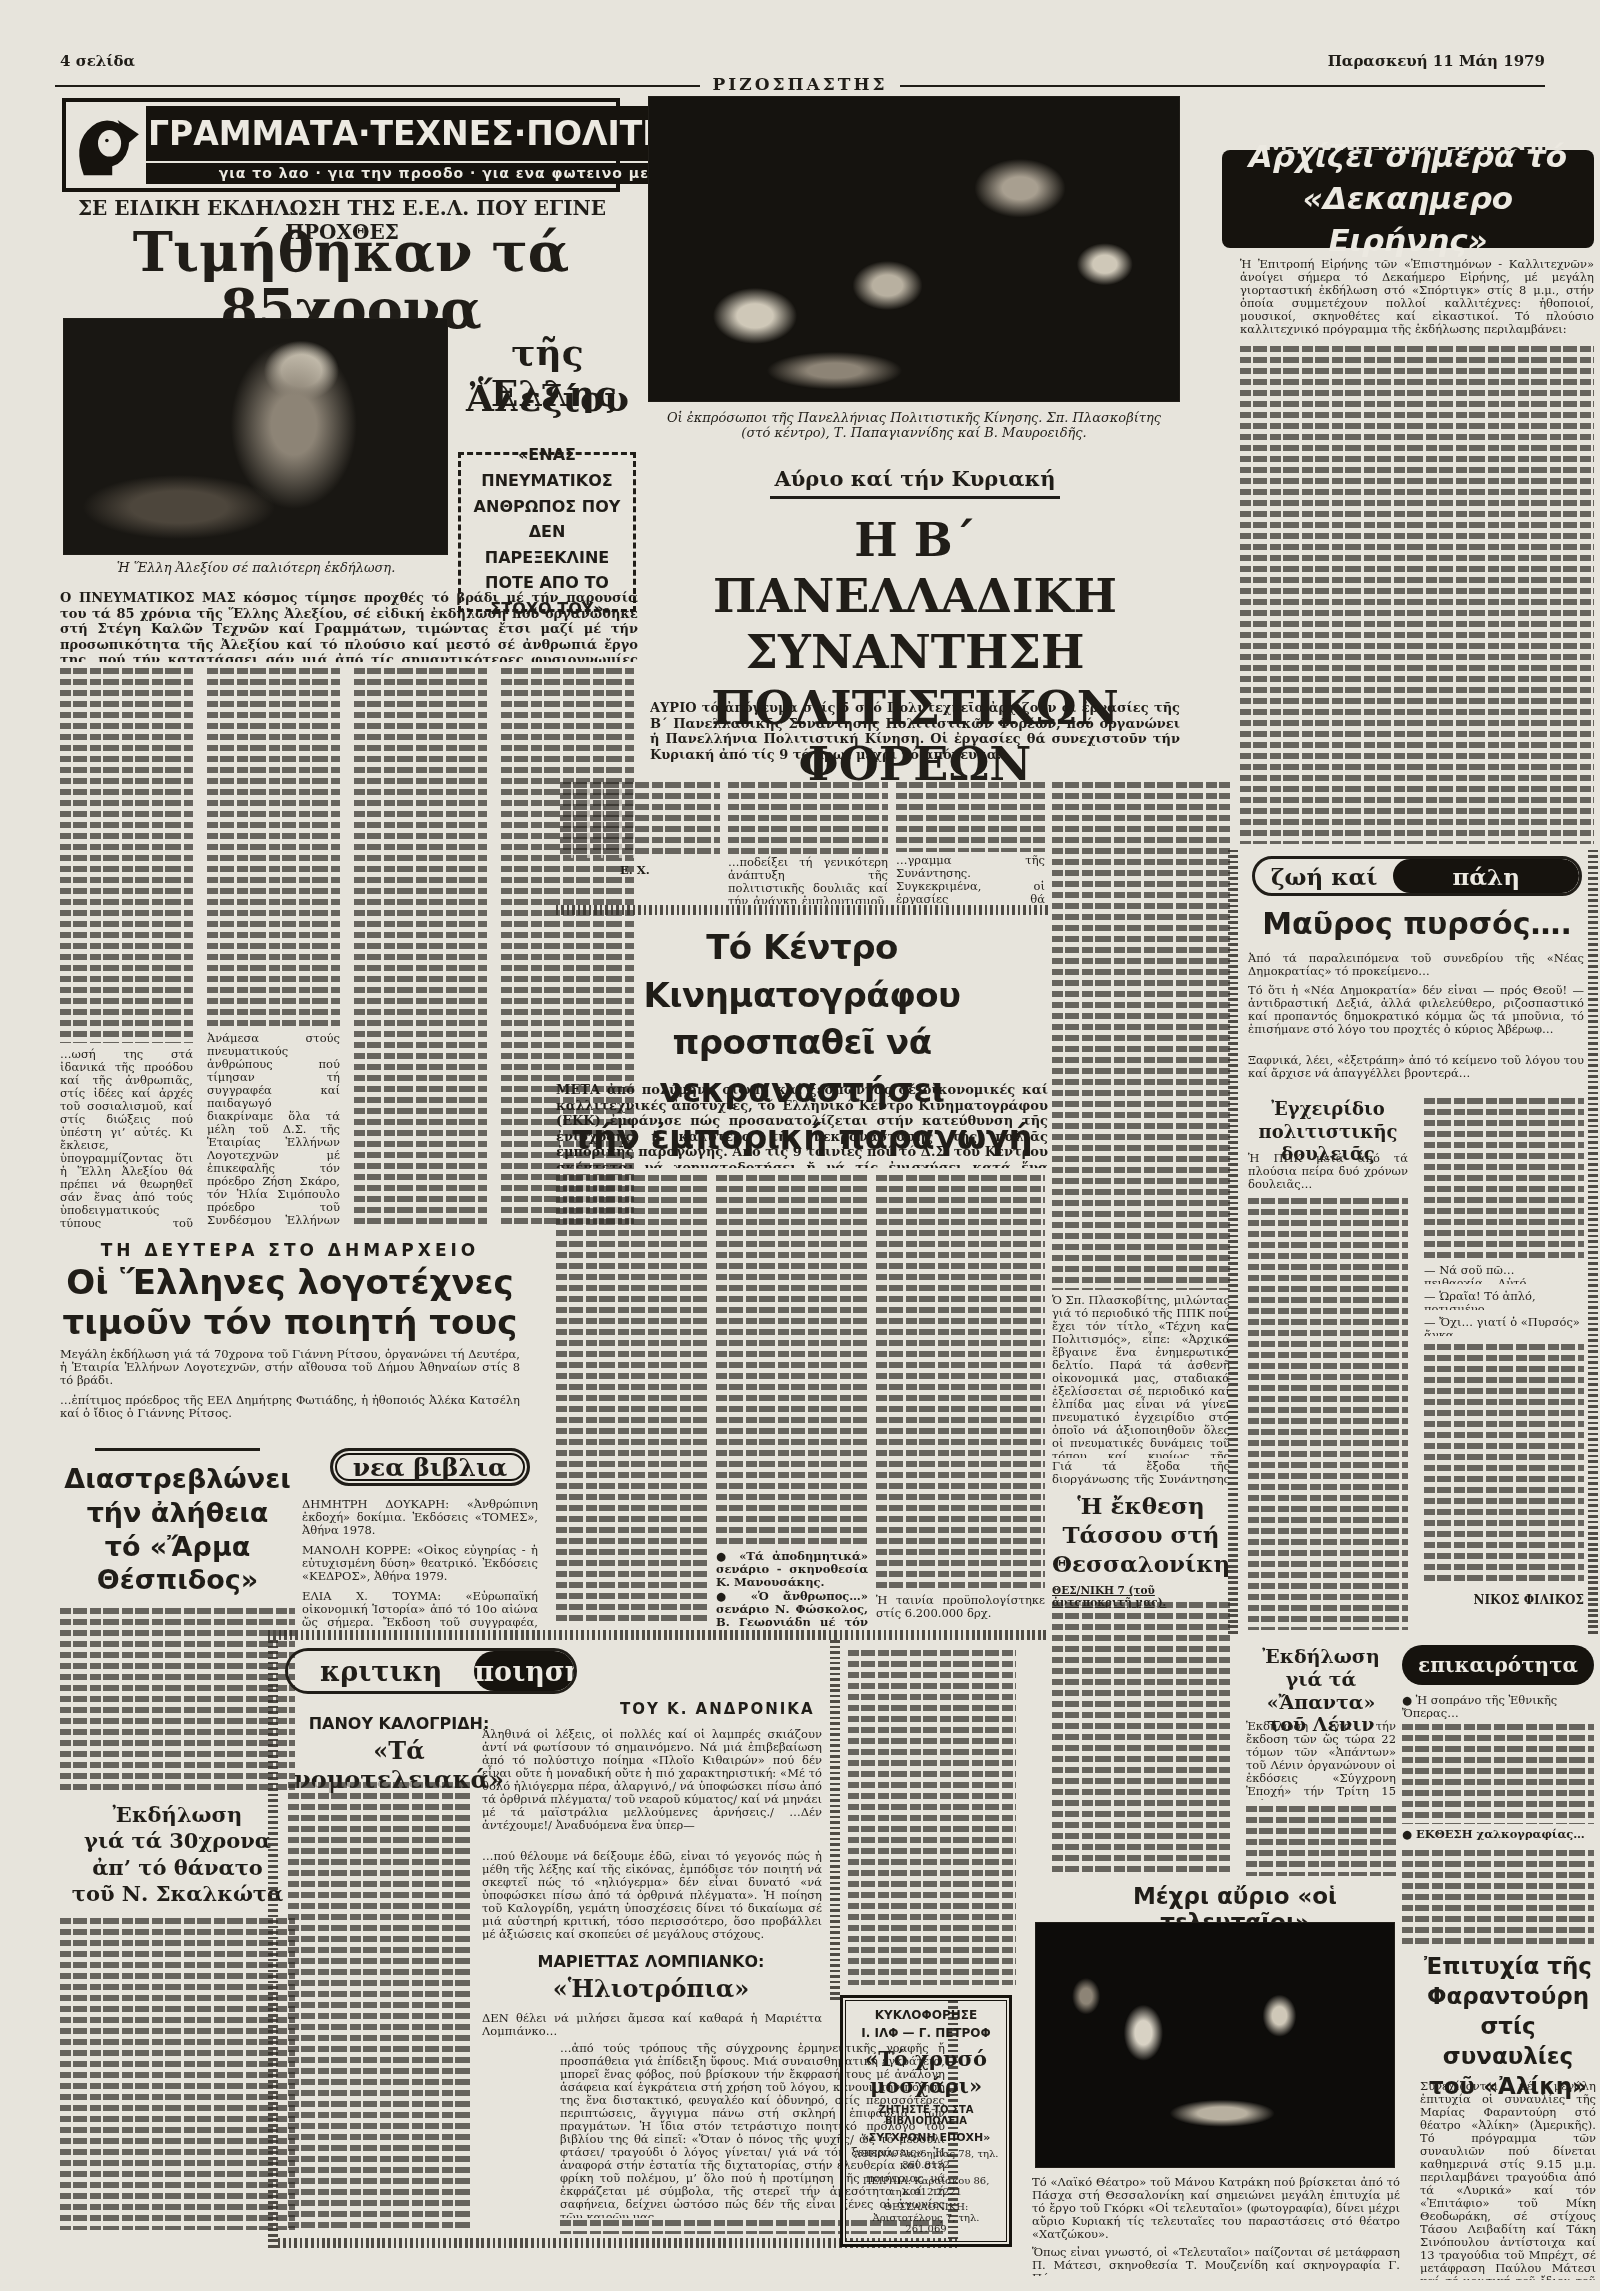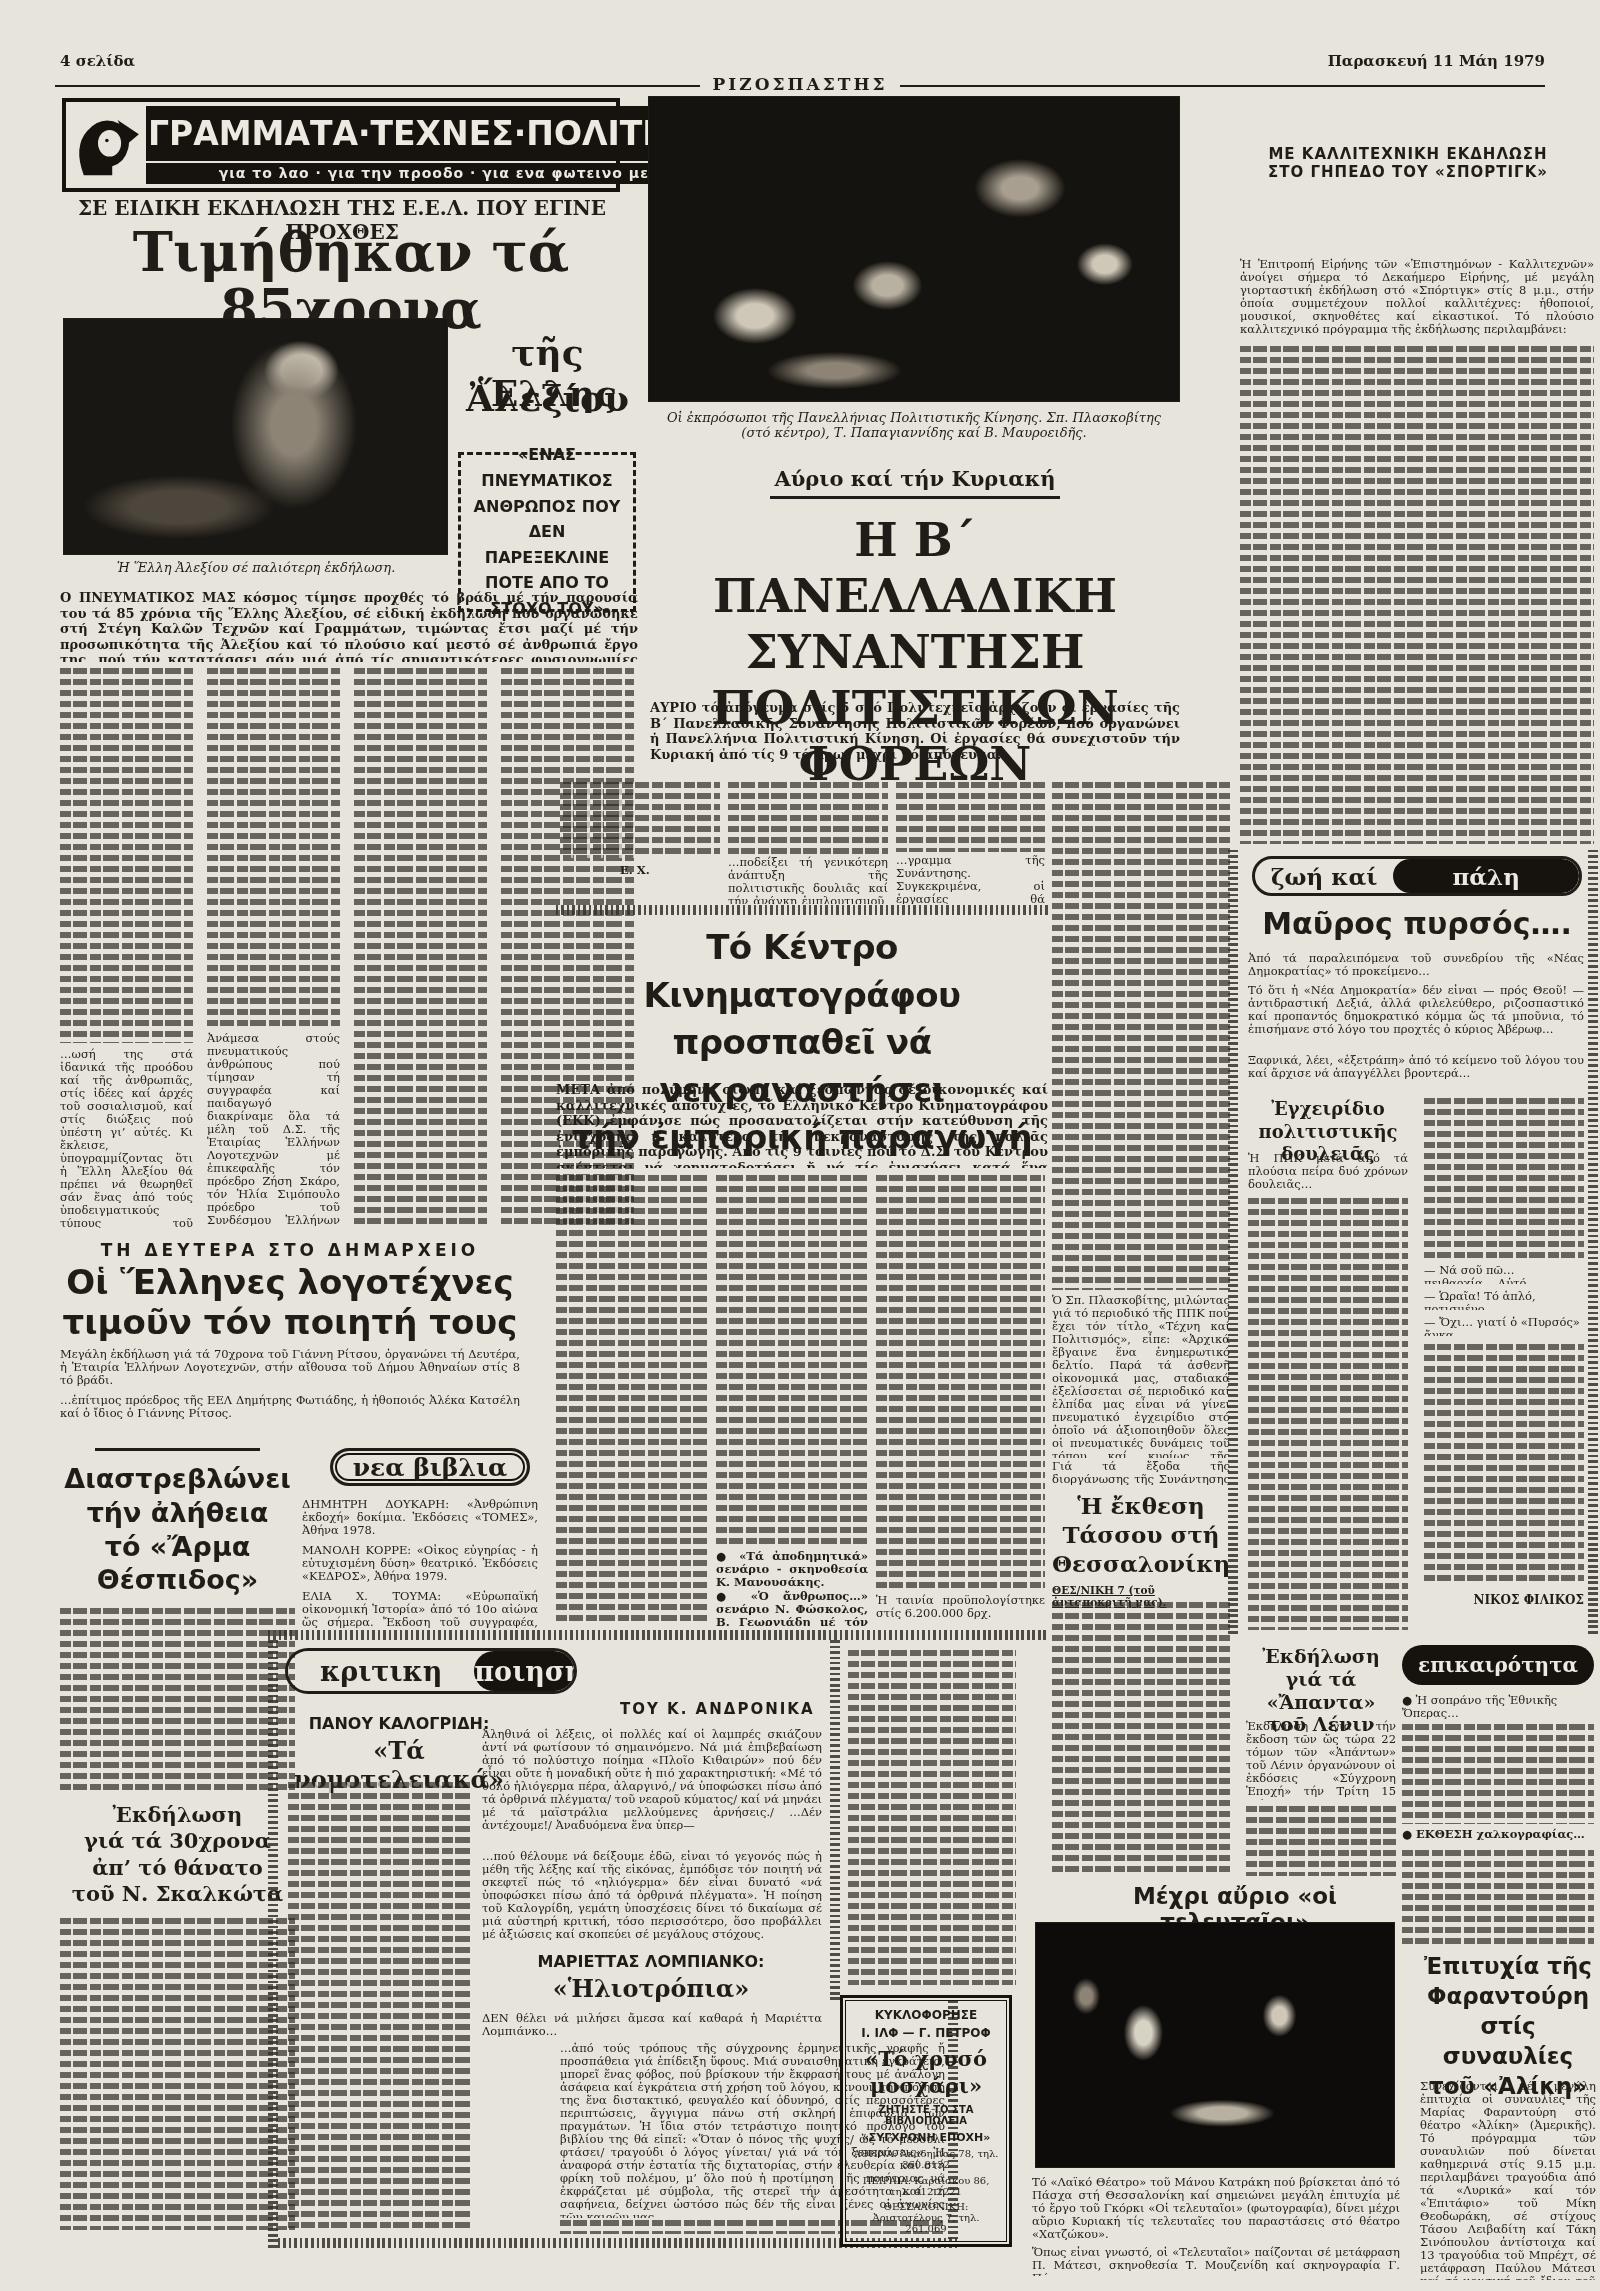--- a/index.html
+++ b/index.html
@@ -191,20 +191,24 @@
     <div class="b sans" style="font-size:11px;">«ΣΥΓΧΡΟΝΗ ΕΠΟΧΗ»</div>
     <div style="font-size:10px;">ΑΘΗΝΑ: Ἀκαδημίας 78, τηλ. 360.8132</div>
     <div style="font-size:10px;">ΠΕΙΡΑΙΑ: Καραΐσκου 86, τηλ. 412.2221</div>
     <div style="font-size:10px;">ΘΕΣΣΑΛΟΝΙΚΗ: Ἀριστοτέλους 7, τηλ. 261.069</div>
   </div>
 
   <div class="abs ctr b sans" style="left:1258px;top:106px;width:300px;font-size:15px;letter-spacing:1px;margin-top:39px;">
     <div>ΜΕ ΚΑΛΛΙΤΕΧΝΙΚΗ ΕΚΔΗΛΩΣΗ</div>
     <div>ΣΤΟ ΓΗΠΕΔΟ ΤΟΥ «ΣΠΟΡΤΙΓΚ»</div>
   </div>
+  <div class="abs blackbox ctr b i sans" style="left:1222px;top:150px;width:372px;height:98px;border-radius:8px;display:flex;flex-direction:column;justify-content:center;font-size:31px;line-height:1.35;">
+    <div>Αρχίζει σήμερα τό</div>
+    <div>«Δεκαημερο Ειρήνης»</div>
+  </div>
   <div class="abs just body-sm" style="left:1240px;top:258px;width:354px;height:82px;">Ἡ Ἐπιτροπή Εἰρήνης τῶν «Ἐπιστημόνων - Καλλιτεχνῶν» ἀνοίγει σήμερα τό Δεκαήμερο Εἰρήνης, μέ μεγάλη γιορταστική ἐκδήλωση στό «Σπόρτιγκ» στίς 8 μ.μ., στήν ὁποία συμμετέχουν πολλοί καλλιτέχνες: ἠθοποιοί, μουσικοί, σκηνοθέτες καί εἰκαστικοί. Τό πλούσιο καλλιτεχνικό πρόγραμμα τῆς ἐκδήλωσης περιλαμβάνει:</div>
   <div class="abs tb" style="left:1240px;top:346px;width:354px;height:498px;"></div>
 
   <div class="abs hatchv" style="left:1228px;top:850px;height:785px;"></div>
   <div class="abs hatchv" style="left:1588px;top:850px;height:785px;"></div>
 
   <div class="abs badge-pill" style="left:1252px;top:856px;width:330px;height:40px;justify-content:flex-start;padding:0;overflow:hidden;">
     <span class="b" style="font-size:23px;padding:0 16px;text-align:center;">ζωή καί</span>
     <span class="blackbox b ctr" style="flex:1;height:100%;border-radius:20px;font-size:23px;line-height:36px;">πάλη</span>
   </div>

